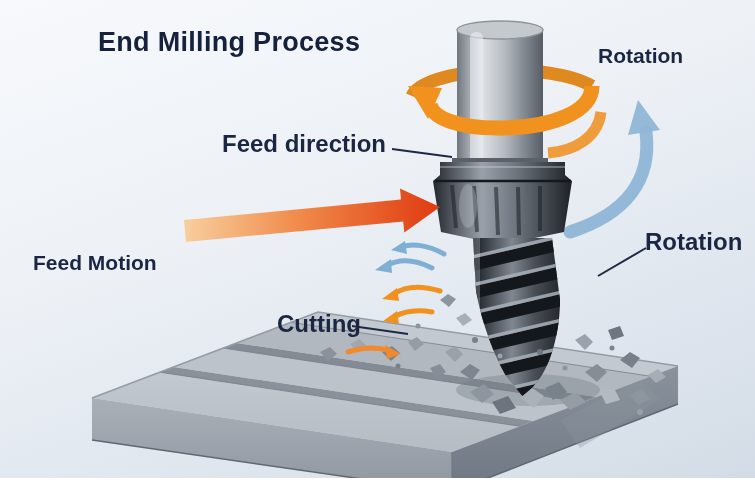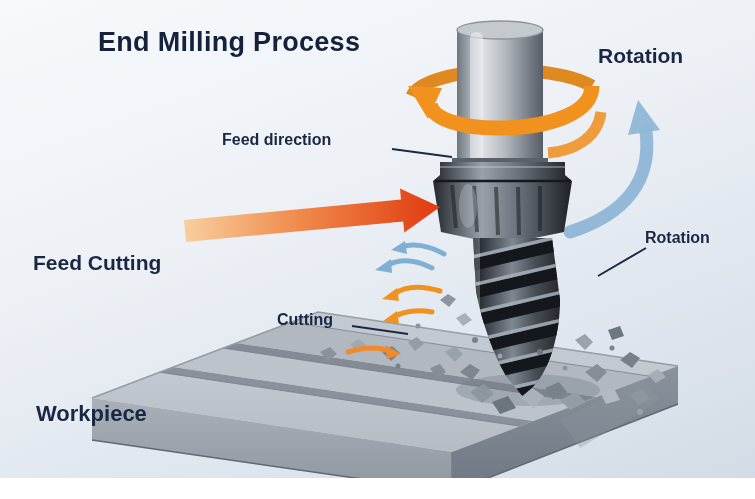--- a/index.html
+++ b/index.html
@@ -12,21 +12,21 @@
   }
   .stage svg{position:absolute;left:0;top:0;}
   .label{
     position:absolute;
     color:#1b2742;
     font-weight:700;
     white-space:nowrap;
     line-height:1.1;
   }
   .label.title{font-size:27px;font-weight:800;letter-spacing:.3px;color:#16223c;}
-  .label.l20{font-size:16px;}
+  .label.l20{font-size:24px;}
   .label.l21{font-size:21px;}
   .label.l22{font-size:22px;font-weight:800;}
 </style>
 </head>
 <body>
 
 <div class="stage">
 
   <svg width="755" height="499" viewBox="0 0 755 499" aria-hidden="true">
     <defs>
@@ -207,22 +207,21 @@
       <line x1="352" y1="326" x2="408" y2="334"></line>
     </g>
   </svg>
 
   <div class="label title" style="left:98px;top:28px;">End Milling Process</div>
 
   <div class="label l21" style="left:598px;top:44px;">Rotation</div>
 
   <div class="label l20" style="left:222px;top:131px;">Feed direction</div>
 
-  <div class="label l21" style="left:33px;top:251px;">Feed Cutting</div>
+  <div class="label l21" style="left:33px;top:251px;">Feed Motion</div>
 
   <div class="label l20" style="left:645px;top:229px;">Rotation</div>
 
   <div class="label l20" style="left:277px;top:311px;text-align:right;">Cutting</div>
 
-  <div class="label l22" style="left:36px;top:402px;">Workpiece</div>
 
 
 </div>
 
 </body></html>

